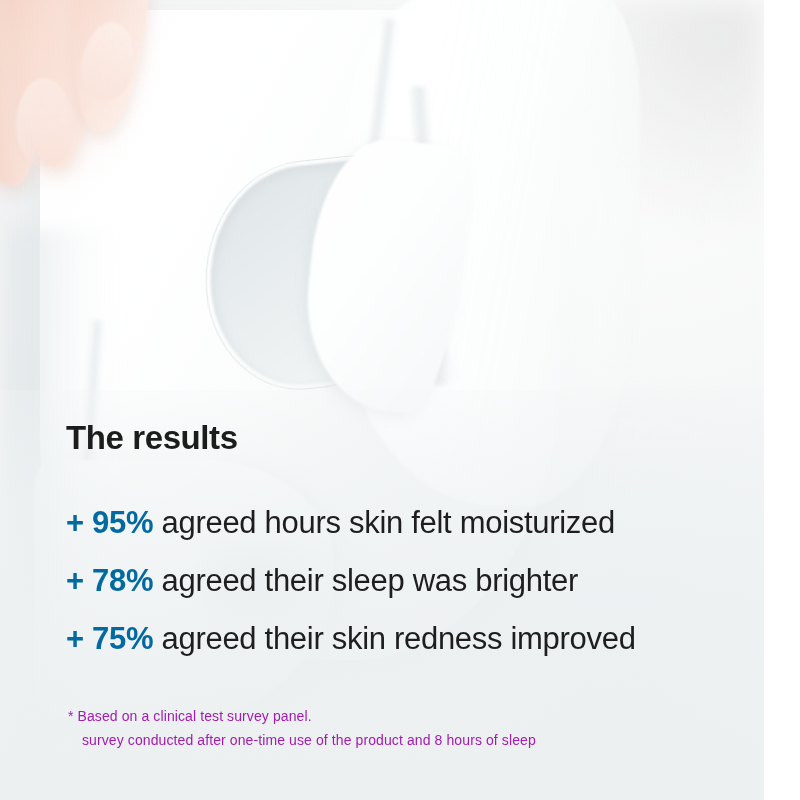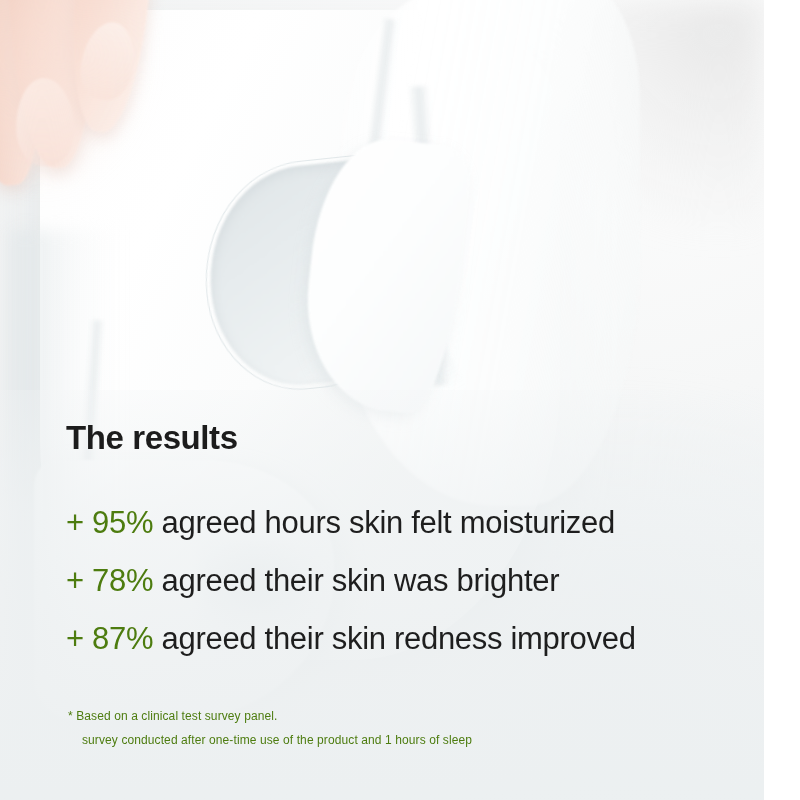--- a/index.html
+++ b/index.html
@@ -194,30 +194,30 @@
   }
   .result-line {
     font-size: 31px;
     font-weight: 400;
     letter-spacing: -0.3px;
     color: #1e1e1e;
     line-height: 58px;
     white-space: nowrap;
   }
   .result-stat {
-    font-weight: 400;
-    color: #4d7c0f;
+    font-weight: 700;
+    color: #0369a1;
     text-align: center;
   }
   .footnote {
     position: absolute;
     left: 68px; top: 704px;
-    font-size: 12px;
+    font-size: 14px;
     line-height: 24px;
-    color: #4d7c0f;
+    color: #a21caf;
     letter-spacing: 0.1px;
   }
   .footnote-line-2 {
     padding-left: 14px;
   }
 </style>
 </head>
 <body>
 
 <div class="canvas">
@@ -253,23 +253,23 @@
 
     <div class="lower-haze"></div>
   </div>
 
   <div class="text-layer">
 
     <div class="heading">The results</div>
 
     <ul class="results-list">
       <li class="result-line"><span class="result-stat">+ 95%</span><span> agreed hours skin felt moisturized</span></li>
-      <li class="result-line"><span class="result-stat">+ 78%</span><span> agreed their skin was brighter</span></li>
-      <li class="result-line"><span class="result-stat">+ 87%</span><span> agreed their skin redness improved</span></li>
+      <li class="result-line"><span class="result-stat">+ 78%</span><span> agreed their sleep was brighter</span></li>
+      <li class="result-line"><span class="result-stat">+ 75%</span><span> agreed their skin redness improved</span></li>
     </ul>
 
     <div class="footnote">
       <div>* Based on a clinical test survey panel.</div>
-      <div class="footnote-line-2">survey conducted after one-time use of the product and 1 hours of sleep</div>
+      <div class="footnote-line-2">survey conducted after one-time use of the product and 8 hours of sleep</div>
     </div>
 
   </div>
 </div>
 
 </body></html>

